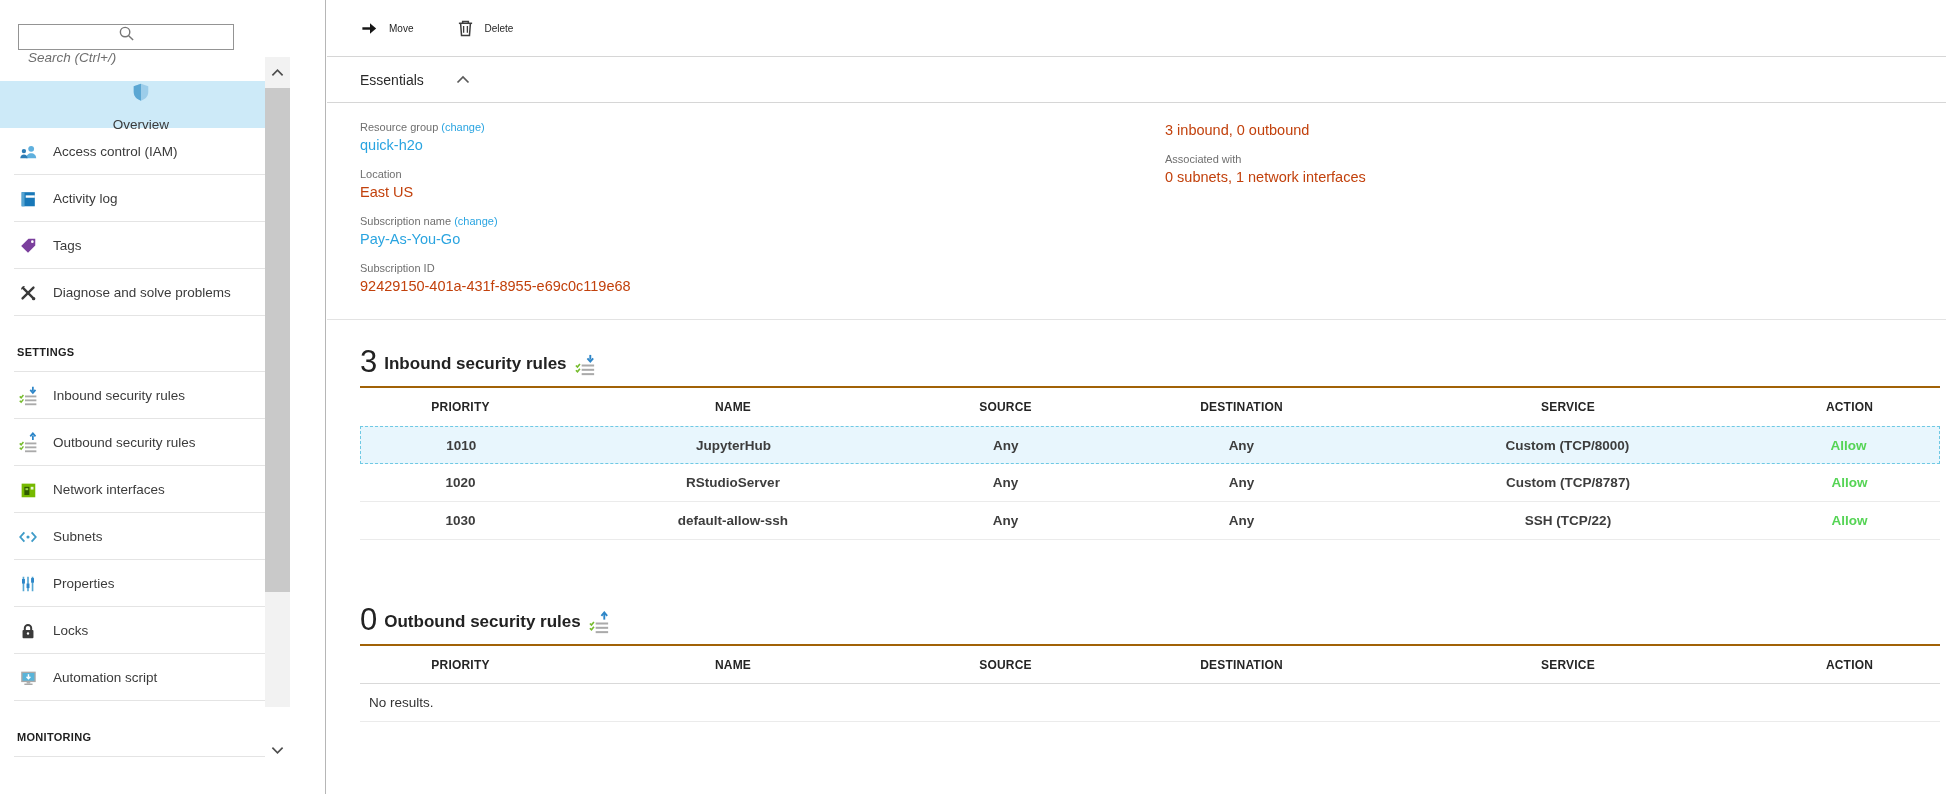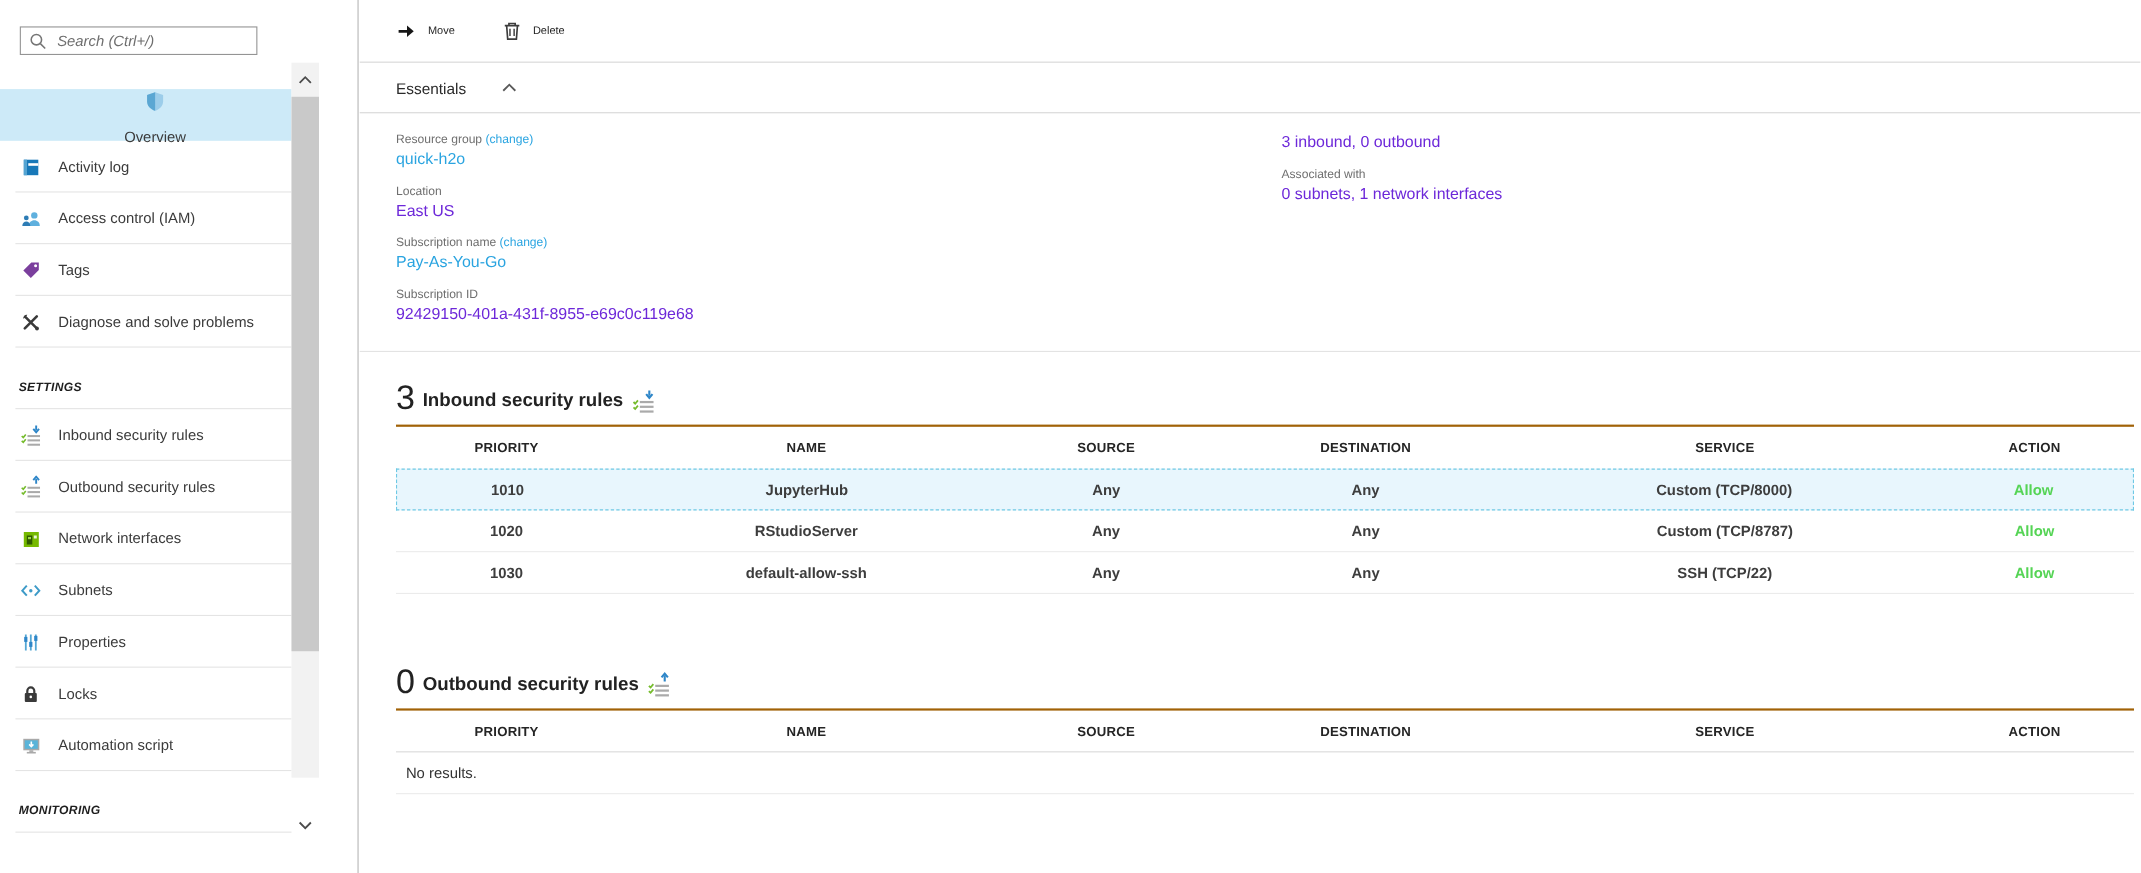--- a/index.html
+++ b/index.html
@@ -7,40 +7,40 @@
   body {
     width:1946px; height:794px; position:relative; overflow:hidden;
     background:#fff; color:#1e1e1e;
     font-family:"Liberation Sans", sans-serif;
   }
 
   
   .sidebar { position:absolute; left:0; top:0; width:326px; height:794px; background:#fff; border-right:1px solid #b6b6b6; }
   .search-box {
     position:absolute; left:18px; top:24px; width:216px; height:26px;
-    border:1px solid #949494; background:#fff; display:flex; align-items:center; padding:0 7px; gap:7px;
+    border:1px solid #949494; background:#fff; display:flex; align-items:center; padding:0 7px; gap:7px;flex-direction:column;
   }
   .search-box input {
     border:none; outline:none; width:100%; font-family:"Liberation Sans",sans-serif;
     font-size:13.5px; font-style:italic; color:#444; background:transparent;
   }
   .search-box input::placeholder { color:#6e6e6e; font-style:italic; }
 
   .menu { position:absolute; left:0; top:81px; width:265px; }
   .menu-item {
     height:47px; display:flex; align-items:center; padding-left:17px; gap:14px;
     font-size:13.5px; color:#3b3b3b; position:relative; cursor:pointer;
   }
   .menu-item::after { content:""; position:absolute; left:14px; right:0; bottom:0; height:1px; background:#e4e4e4; }
   .menu-item.active { background:#cdeaf8;flex-direction:column; }
   .menu-item.active::after { background:transparent; }
   .menu-item .ico { width:22px; height:22px; flex:0 0 22px; display:flex; align-items:center; justify-content:center; }
   .menu-section {
     height:56px; display:flex; align-items:flex-end; padding:0 0 14px 17px; position:relative;
-    font-size:11px; font-weight:700; color:#1e1e1e; letter-spacing:.3px;font-style:italic;
+    font-size:11px; font-weight:700; color:#1e1e1e; letter-spacing:.3px;
   }
   .menu-section::after { content:""; position:absolute; left:14px; right:0; bottom:0; height:1px; background:#e4e4e4; }
 
   
   .sb-scroll { position:absolute; left:265px; top:57px; width:25px; height:650px; }
   .sb-track { position:absolute; left:0; top:0; width:25px; height:650px; background:#f2f2f2; }
   .sb-thumb { position:absolute; left:0; top:31px; width:25px; height:504px; background:#c9c9c9; }
   .sb-up { position:absolute; left:0; top:0; width:25px; height:31px; display:flex; align-items:center; justify-content:center; }
   .sb-down { position:absolute; left:265px; top:735px; width:25px; height:30px; display:flex; align-items:center; justify-content:center; }
 
@@ -49,21 +49,21 @@
   .toolbar { height:57px; display:flex; align-items:center; gap:44px; padding-left:33px; border-bottom:1px solid #d6d6d6; }
   .tool-btn { display:flex; align-items:center; gap:10px; font-size:10px; color:#1e1e1e; cursor:pointer; }
 
   .ess-bar { height:46px; display:flex; align-items:center; gap:32px; padding-left:33px; border-bottom:1px solid #d6d6d6; cursor:pointer; }
   .ess-bar .ess-title { font-size:14px; color:#2a2a2a; }
 
   .ess-body { height:217px; padding:17px 0 0 33px; display:grid; grid-template-columns:805px 1fr; border-bottom:1px solid #e3e3e3; }
   .kv { margin-bottom:11px; }
   .kv .k { font-size:11px; color:#6f6f6f; line-height:15px; }
   .kv .k .chg { color:#29a4e1; cursor:pointer; }
-  .kv .v { font-size:14.5px; color:#6d28d9; line-height:21px; }
+  .kv .v { font-size:14.5px; color:#c2410c; line-height:21px; }
   .kv .v.link { color:#2aa4e0; cursor:pointer; }
 
   .section { margin:0 6px 0 33px; }
   .section.inbound { margin-top:26px; }
   .section.outbound { margin-top:64px; }
   .section-title { display:flex; align-items:flex-end; gap:7px; }
   .section-title .count { font-size:31px; line-height:31px; color:#222; }
   .section-title .stitle { font-size:17px; font-weight:700; color:#222; padding-bottom:3px; }
   .section-title .ico { padding-bottom:1px; }
 
@@ -106,38 +106,38 @@
             <path d="M11 2 L19 4.8 V11 C19 15.6 15.6 19 11 20.6 C6.4 19 3 15.6 3 11 V4.8 Z" fill="#9ccdea"></path>
             <path d="M11 2 L3 4.8 V11 C3 15.6 6.4 19 11 20.6 Z" fill="#5ba7d3"></path>
           </svg>
       </span>
       <span>Overview</span>
     </div>
 
     <div class="menu-item">
       <span class="ico">
         <svg width="20" height="20" viewBox="0 0 22 22">
-            <rect x="4" y="3.5" width="14.5" height="15.5" fill="#1878b8"></rect>
-            <rect x="4" y="3.5" width="3.2" height="15.5" fill="#55a4d2"></rect>
-            <rect x="8.5" y="7" width="10" height="2.6" fill="#ffffff"></rect>
-          </svg>
-      </span>
-      <span>Activity log</span>
-    </div>
-
-    <div class="menu-item">
-      <span class="ico">
-        <svg width="20" height="20" viewBox="0 0 22 22">
             <circle cx="14.5" cy="7.5" r="3.2" fill="#5fb0de"></circle>
             <path d="M9 18 c0-3.4 2.4-5.6 5.5-5.6 s5.5 2.2 5.5 5.6 z" fill="#5fb0de"></path>
             <circle cx="6.5" cy="10" r="2.4" fill="#2d7cb5"></circle>
             <path d="M2.5 18 c0-2.6 1.8-4.3 4-4.3 s4 1.7 4 4.3 z" fill="#2d7cb5"></path>
           </svg>
       </span>
       <span>Access control (IAM)</span>
+    </div>
+
+    <div class="menu-item">
+      <span class="ico">
+        <svg width="20" height="20" viewBox="0 0 22 22">
+            <rect x="4" y="3.5" width="14.5" height="15.5" fill="#1878b8"></rect>
+            <rect x="4" y="3.5" width="3.2" height="15.5" fill="#55a4d2"></rect>
+            <rect x="8.5" y="7" width="10" height="2.6" fill="#ffffff"></rect>
+          </svg>
+      </span>
+      <span>Activity log</span>
     </div>
 
     <div class="menu-item">
       <span class="ico">
         <svg width="20" height="20" viewBox="0 0 22 22">
             <path d="M11.5 3 H19 V10.5 L11 18.5 L3.5 11 Z" fill="#7b3f9d"></path>
             <circle cx="15.8" cy="6.2" r="1.5" fill="#ffffff"></circle>
           </svg>
       </span>
       <span>Tags</span>

